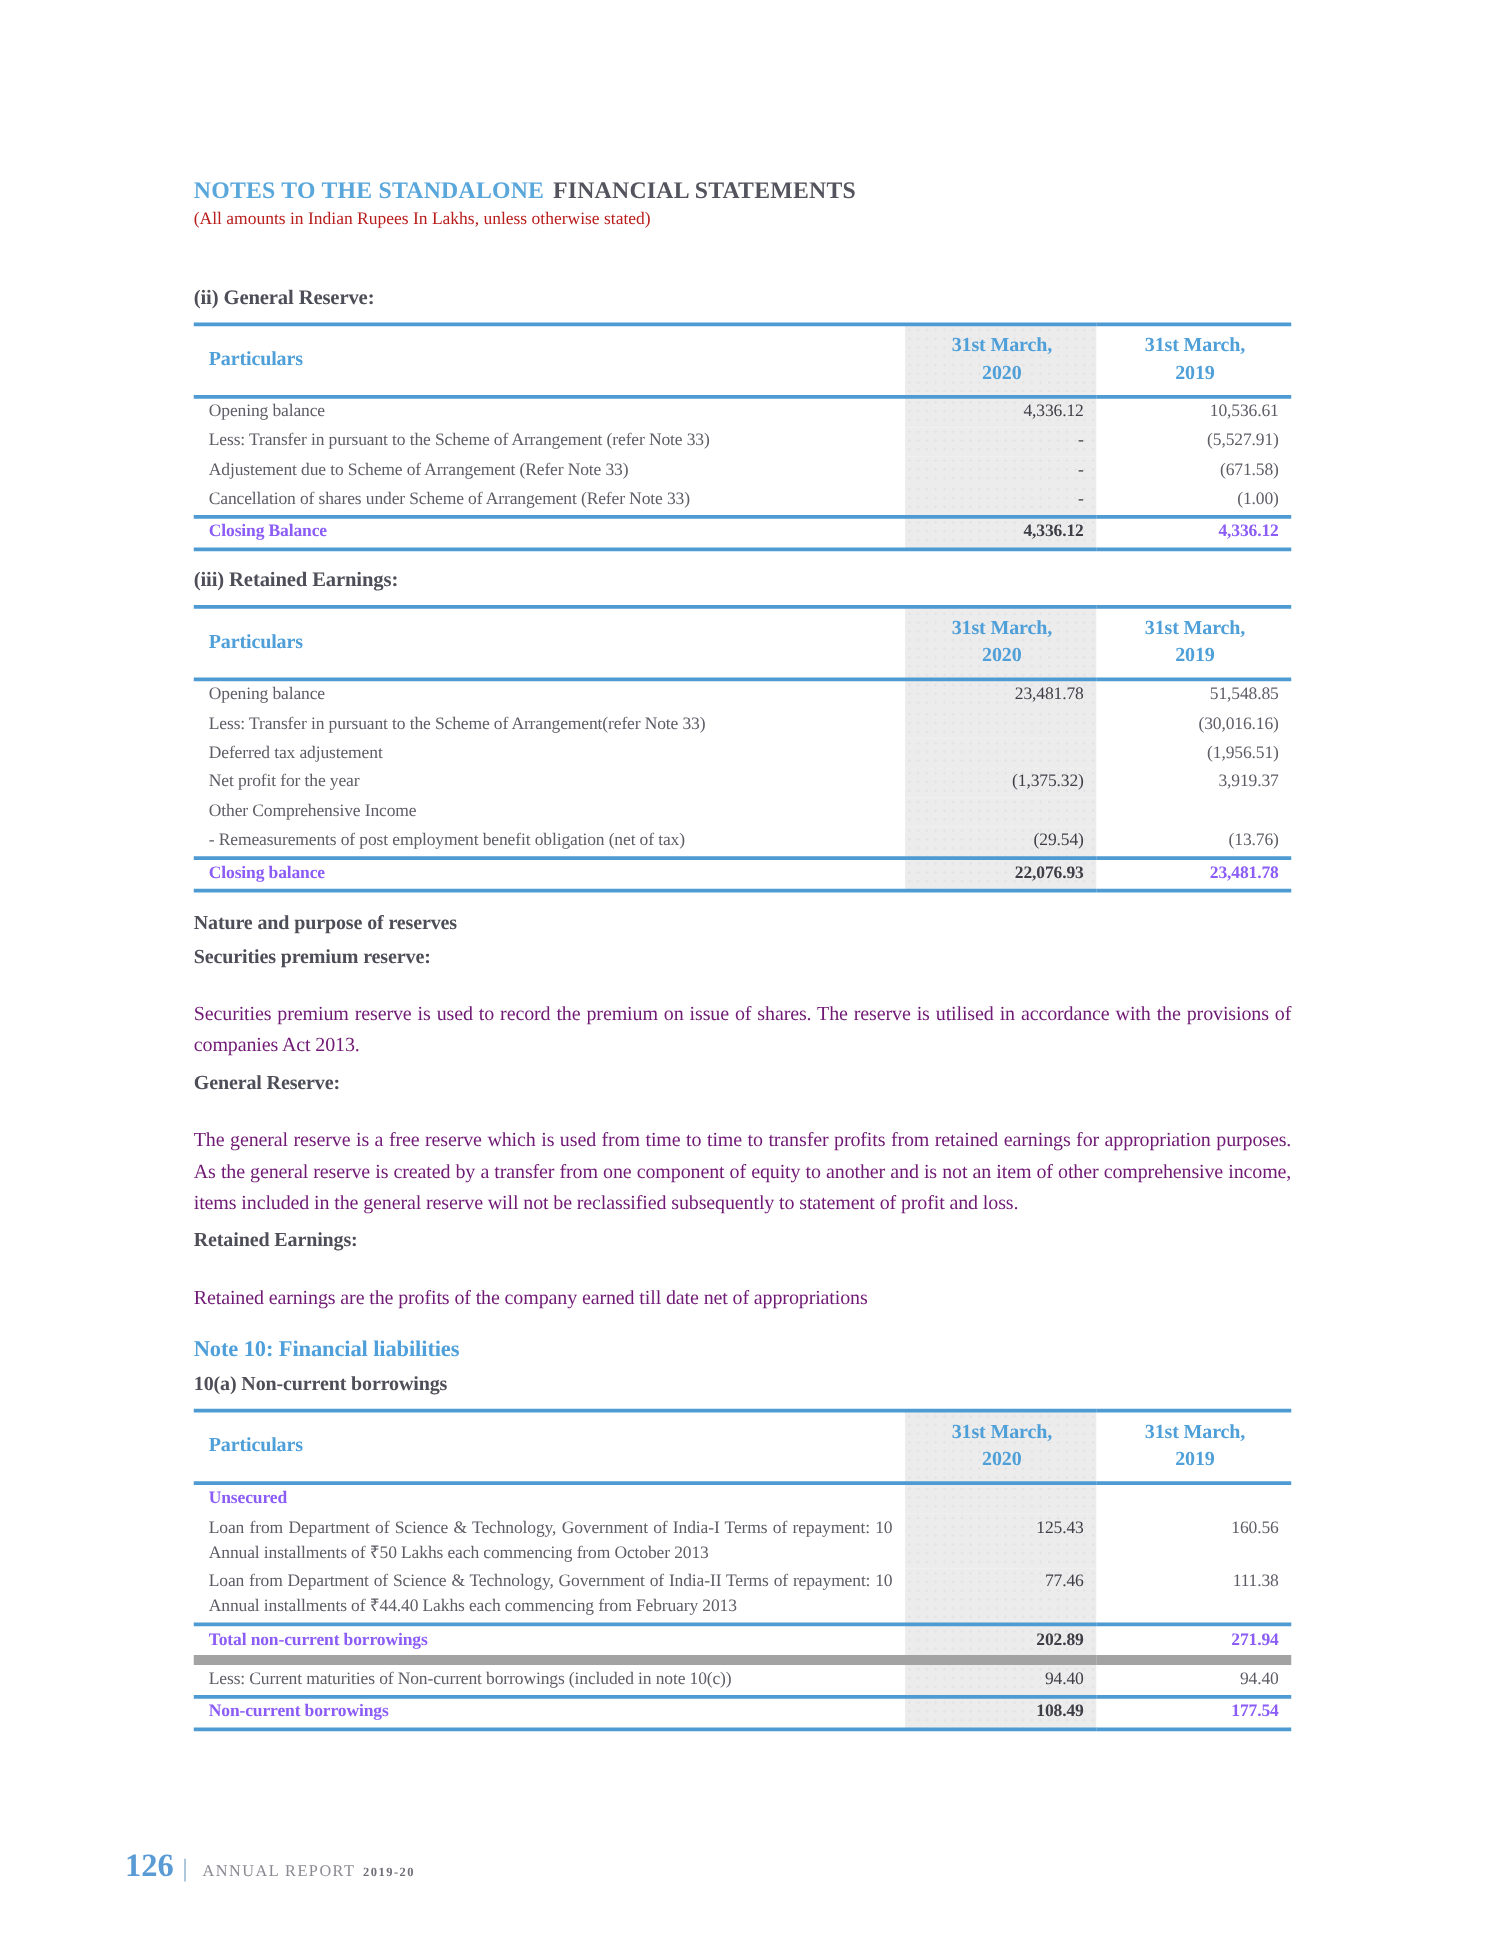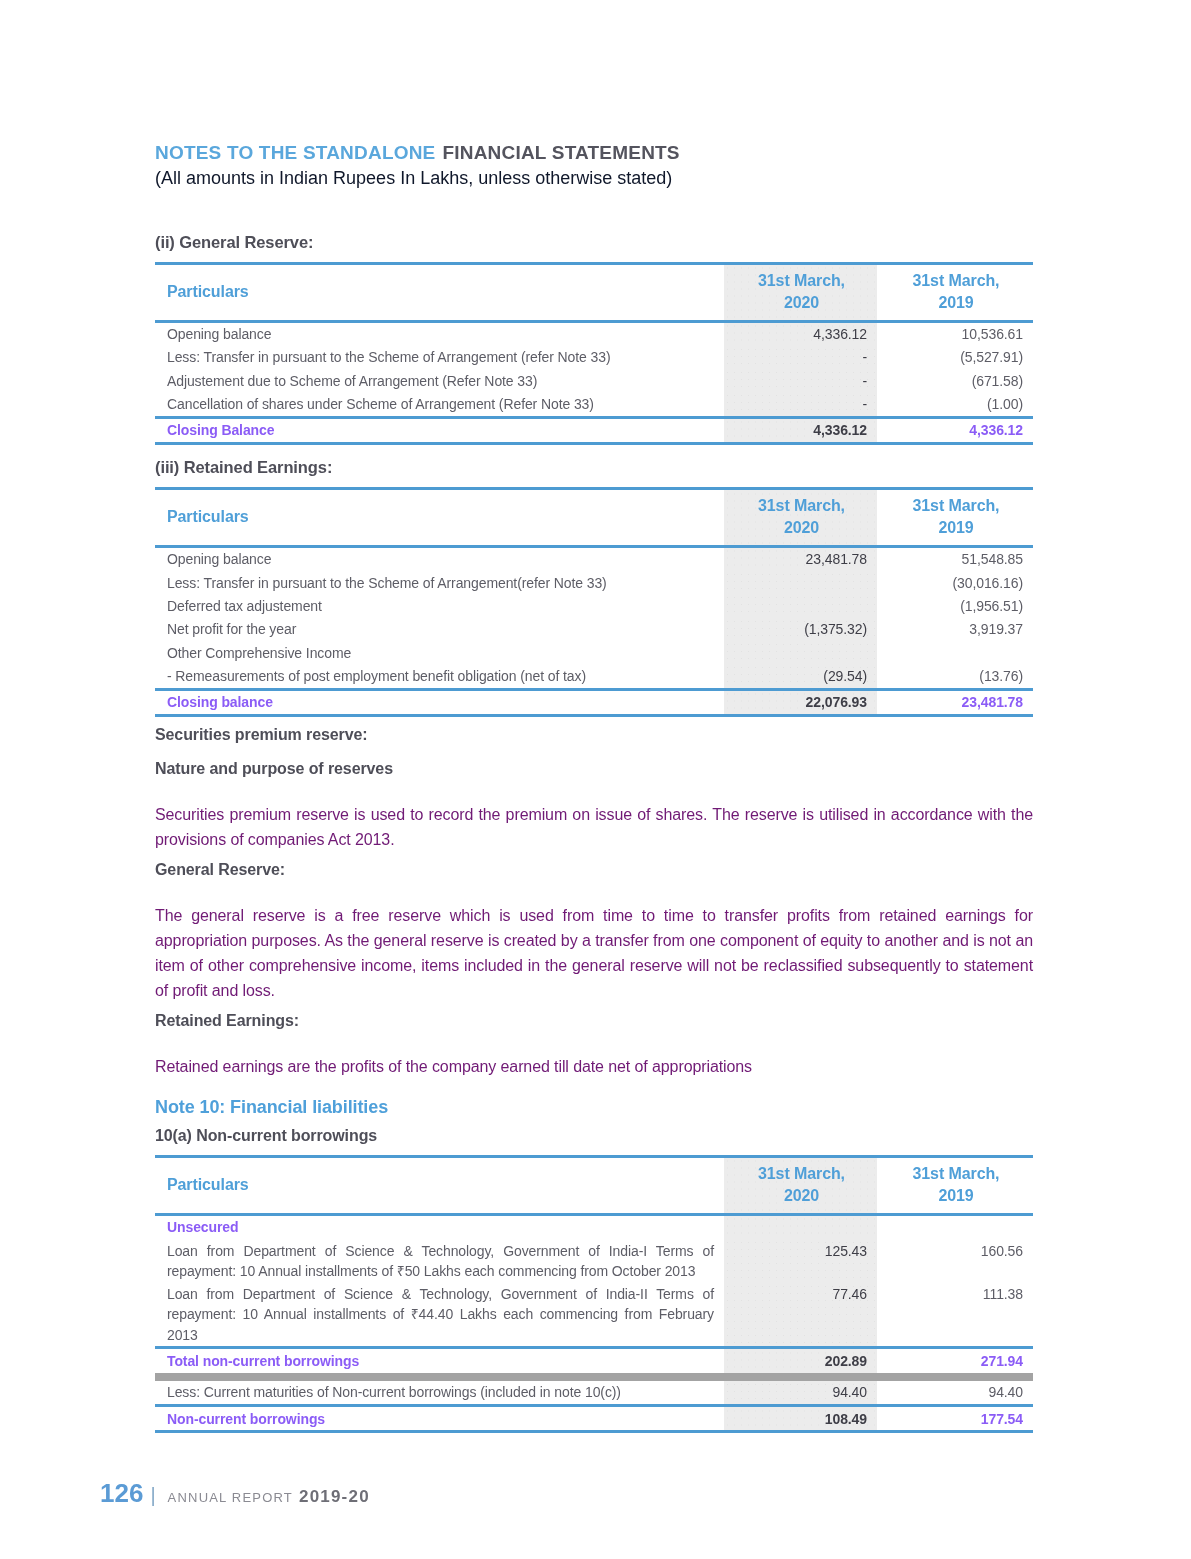--- a/index.html
+++ b/index.html
@@ -1,26 +1,26 @@
 <!DOCTYPE html>
 <html><head>
 <meta charset="utf-8">
 <style>
   html,body { margin:0; padding:0; background:#ffffff; }
   .page {
     position:relative; width:1091px; height:1559px; background:#ffffff;
-    font-family:Liberation Sans, sans-serif; overflow:hidden;
+    font-family:Liberation Serif, serif; overflow:hidden;
   }
   .content { position:absolute; left:155px; top:0; width:878px; }
 
   
   .doc-title { margin-top:142px; font-size:19px; font-weight:bold; letter-spacing:.2px; line-height:1.2; }
   .doc-title .t-blue { color:#5AA7DC; }
   .doc-title .t-dark { color:#54545E; margin-left:7px; }
-  .doc-subtitle { margin-top:3px; font-size:18px; color:#0f172a; }
+  .doc-subtitle { margin-top:3px; font-size:14px; color:#b91c1c; }
 
   
   .section-h { font-size:16.5px; font-weight:bold; color:#4E4E58; letter-spacing:-.1px; }
   .mt-big { margin-top:44px; }
   .mt-med { margin-top:13px; }
   .note-h { margin-top:18px; font-size:18px; font-weight:bold; color:#4FA0DA; letter-spacing:-.1px; }
 
   
   table.fin {
     width:100%; border-collapse:collapse; table-layout:fixed; margin-top:10px;
@@ -54,21 +54,21 @@
   
   .sub-h { margin-top:9px; font-size:16px; font-weight:bold; color:#4E4E58; letter-spacing:-.1px; }
   .para { margin-top:24px; font-size:16px; line-height:25px; color:#701a75; text-align:justify; letter-spacing:-.1px; }
   .para.no-just { text-align:left; }
 
   
   .footer { position:absolute; left:100px; top:1478px; display:flex; align-items:baseline; }
   .page-num { font-size:26px; font-weight:bold; color:#5B9BD5; }
   .foot-sep { color:#85A9C8; font-size:20px; margin:0 12px 0 7px; }
   .report-light { font-size:13px; letter-spacing:1.2px; color:#8A8A92; }
-  .report-dark { font-size:17px; letter-spacing:1.2px; color:#6E6E76; font-weight:bold; margin-left:6px; }
+  .report-dark { font-size:10px; letter-spacing:1.2px; color:#6E6E76; font-weight:bold; margin-left:6px; }
 </style>
 </head>
 <body>
 
 <div class="page">
   <div class="content">
 
     <div class="doc-title">
       <span class="t-blue">NOTES TO THE STANDALONE</span><span class="t-dark">FINANCIAL STATEMENTS</span>
     </div>
@@ -165,22 +165,22 @@
           <td class="num">(13.76)</td>
         </tr>
         <tr class="strong bt">
           <td>Closing balance</td>
           <td class="num c2020">22,076.93</td>
           <td class="num">23,481.78</td>
         </tr>
       </tbody>
     </table>
 
+    <div class="sub-h" style="margin-top:16px;">Nature and purpose of reserves</div>
     <div class="sub-h">Securities premium reserve:</div>
-    <div class="sub-h" style="margin-top:16px;">Nature and purpose of reserves</div>
     <div class="para">Securities premium reserve is used to record the premium on issue of shares. The reserve is utilised in accordance with the provisions of companies Act 2013.</div>
     <div class="sub-h">General Reserve:</div>
     <div class="para">The general reserve is a free reserve which is used from time to time to transfer profits from retained earnings for appropriation purposes. As the general reserve is created by a transfer from one component of equity to another and is not an item of other comprehensive income, items included in the general reserve will not be reclassified subsequently to statement of profit and loss.</div>
     <div class="sub-h">Retained Earnings:</div>
     <div class="para no-just">Retained earnings are the profits of the company earned till date net of appropriations</div>
 
     <div class="note-h">Note 10: Financial liabilities</div>
     <div class="sub-h mt-med">10(a) Non-current borrowings</div>
 
     <table class="fin">

